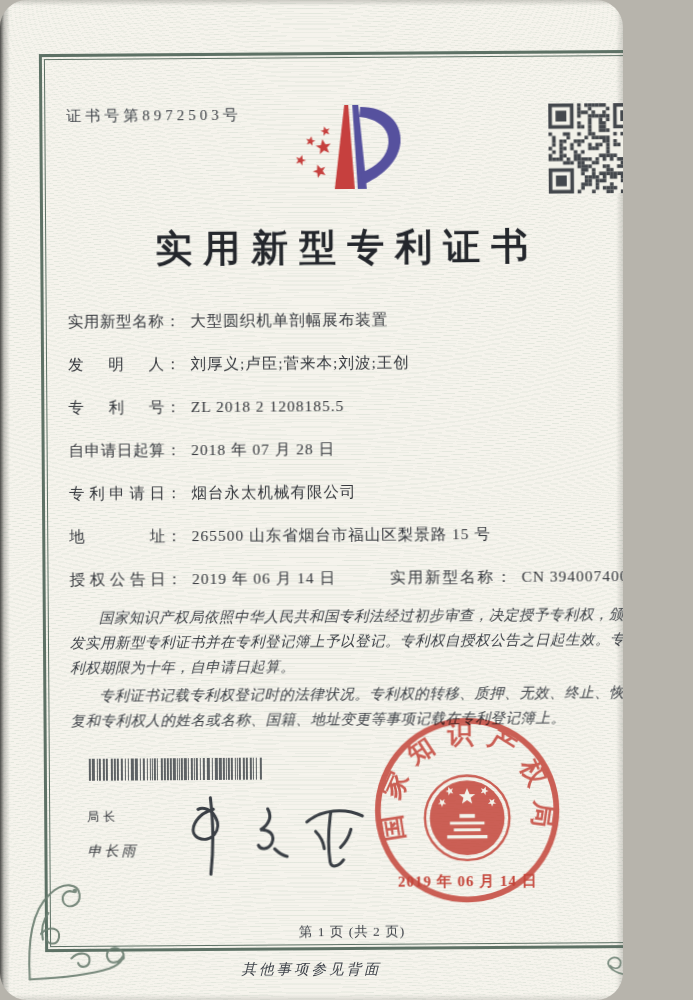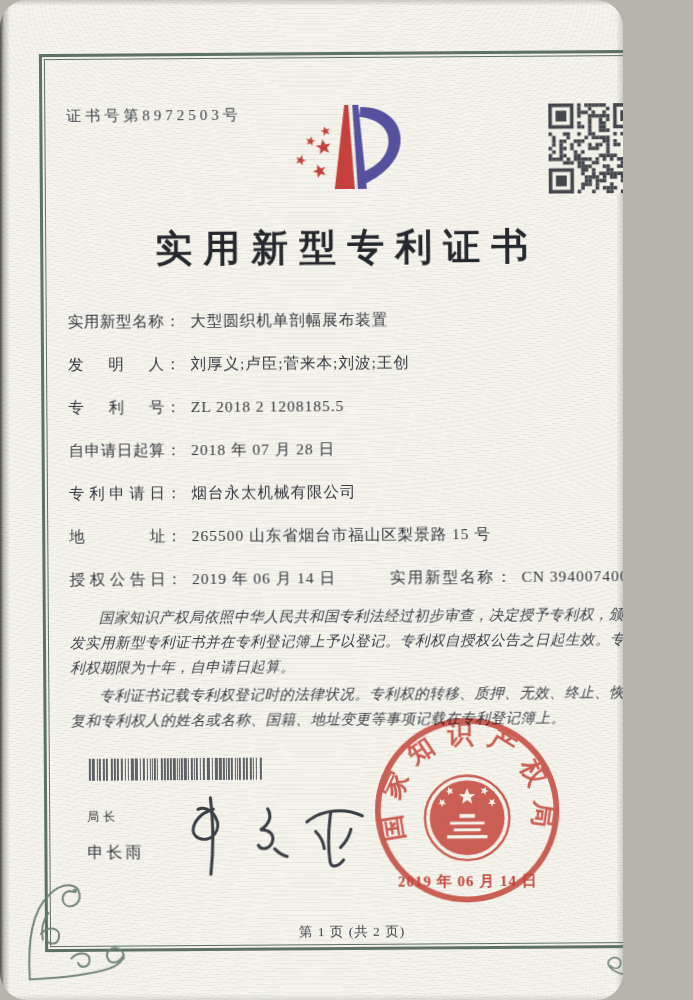--- a/index.html
+++ b/index.html
@@ -32,21 +32,21 @@
   .field-row:last-child{margin-bottom:0;}
   .flabel{display:inline-block;width:96px;text-align:justify;text-align-last:justify;vertical-align:top;}
   .colon{margin:0 10px 0 1px;}
   .fvalue{letter-spacing:1px;}
   .pair2{margin-left:54px;}
   .pair2 .flabel2{letter-spacing:2px;}
   .legal{margin-top:16px;font-size:14.5px;line-height:25px;font-style:italic;color:#3c4046;letter-spacing:.5px;}
   .legal p{margin:0 0 3px 0;text-indent:2em;}
   .barcode{position:absolute;left:40px;top:702px;opacity:.85;}
   .sig-title{position:absolute;left:40px;top:752px;font-size:12px;letter-spacing:4px;color:#33363b;}
-  .sig-name{position:absolute;left:40px;top:786px;font-size:16px;letter-spacing:3px;color:#33363b;}
+  .sig-name{position:absolute;left:40px;top:786px;font-size:14px;letter-spacing:3px;color:#33363b;font-style:italic;}
   .sig-script{position:absolute;left:128px;top:736px;}
   .seal{position:absolute;left:324px;top:660px;mix-blend-mode:multiply;}
   .seal-date{position:absolute;left:324px;top:818px;width:192px;text-align:center;
     color:#c4453a;font-size:15px;letter-spacing:1px;font-weight:600;}
   .page-info{position:absolute;left:0;right:0;top:868px;text-align:center;font-size:13.5px;letter-spacing:1px;color:#3e4248;}
   .back-note{position:absolute;left:0;right:0;top:960px;text-align:center;
     font-size:14.5px;font-style:italic;letter-spacing:3px;color:#3e434a;}
   .flourish-bl{position:absolute;left:-28px;bottom:-36px;}
   .flourish-br{position:absolute;right:-30px;bottom:-40px;transform:scaleX(-1);}
 </style>
@@ -455,13 +455,14 @@
             </defs>
           </g>
         </g>
       </svg>
       <div class="seal-date">2019 年 06 月 14 日</div>
 
       <div class="page-info">第 1 页 (共 2 页)</div>
     </div>
   </div>
 
+  <div class="back-note">其他事项参见背面</div>
 </div>
 
 </body></html>

